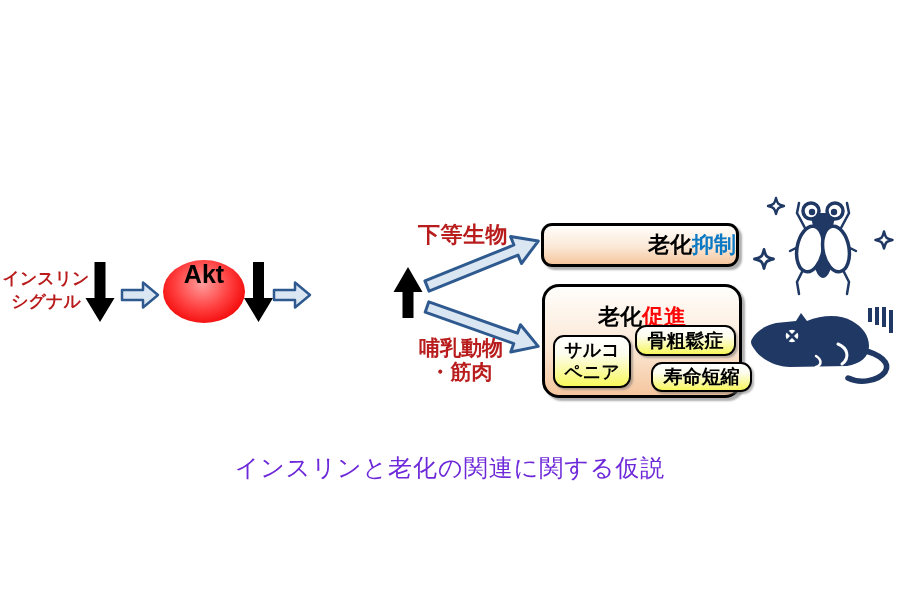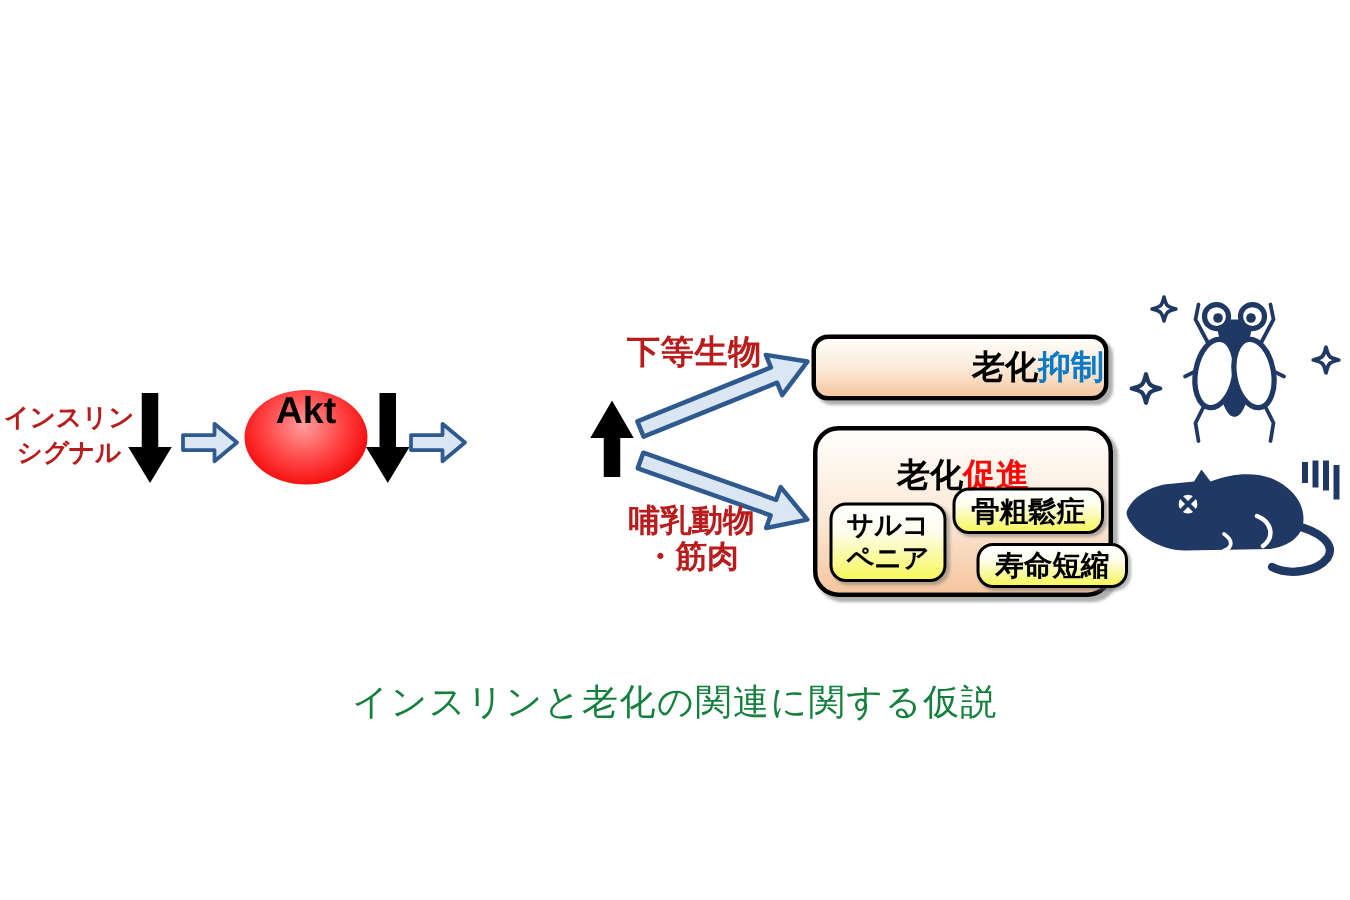--- a/index.html
+++ b/index.html
@@ -45,21 +45,21 @@
     background:linear-gradient(180deg,#ffffff 0%,#fdfdee 35%,#f7f75c 100%);
     box-shadow:2px 2px 2px rgba(110,110,110,0.5);
     display:flex;align-items:center;justify-content:center;
     font-weight:bold;text-align:center;white-space:pre-line;
   }
   .sub-sarcopenia{left:8px;top:48px;width:78px;height:53px;font-size:18px;line-height:1.2;}
   .sub-osteoporosis{left:90px;top:38px;width:101px;height:31px;font-size:19px;}
   .sub-lifespan{left:90px;top:75px;width:101px;height:30px;font-size:19px;margin-left:16px;}
   .caption{
     position:absolute;left:0;top:452px;width:900px;text-align:center;
-    font-size:24px;font-weight:normal;color:#15803d;letter-spacing:1px;
+    font-size:24px;font-weight:normal;color:#6d28d9;letter-spacing:1px;
   }
 </style>
 </head>
 <body>
 
 <div class="stage">
 
   <svg width="900" height="600" viewBox="0 0 900 600">
 
     <path fill="#000" d="M94.5,262 H105.5 V298 H114.5 L100,322 L85.5,298 H94.5 Z"></path>

